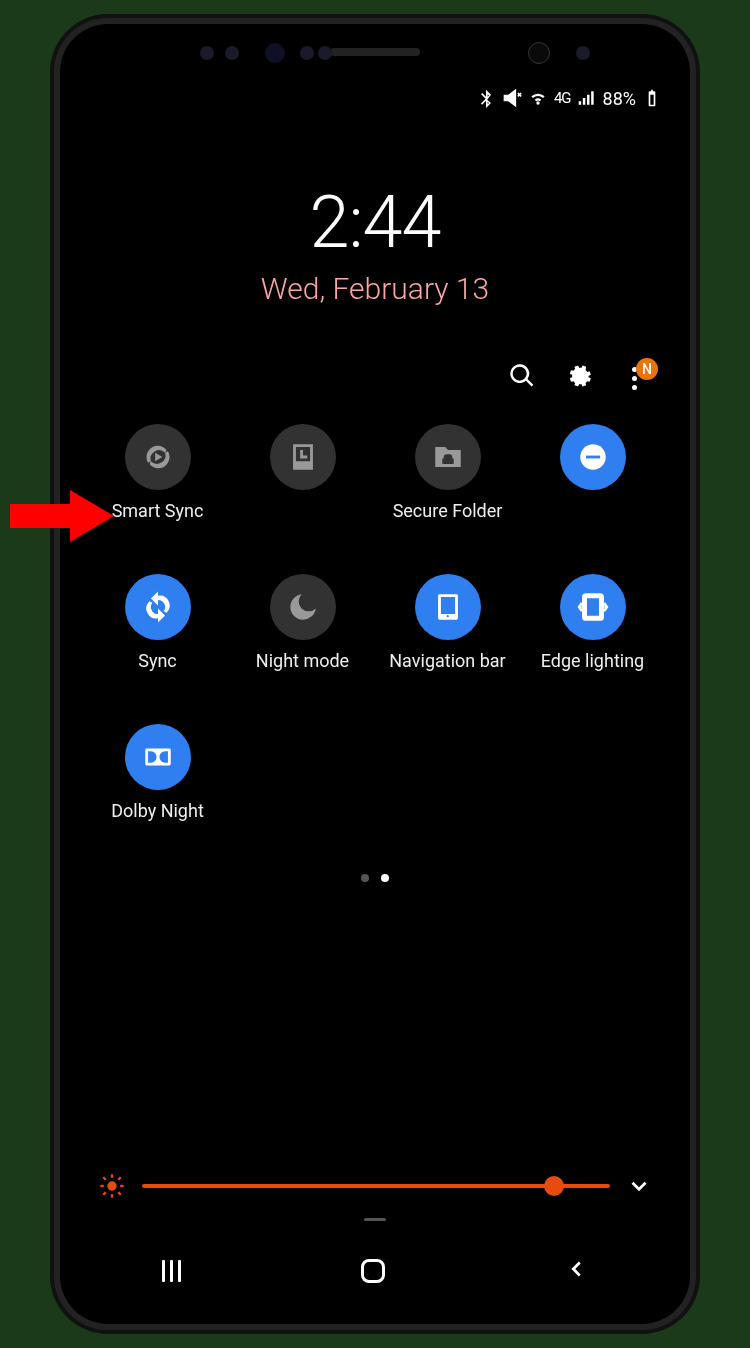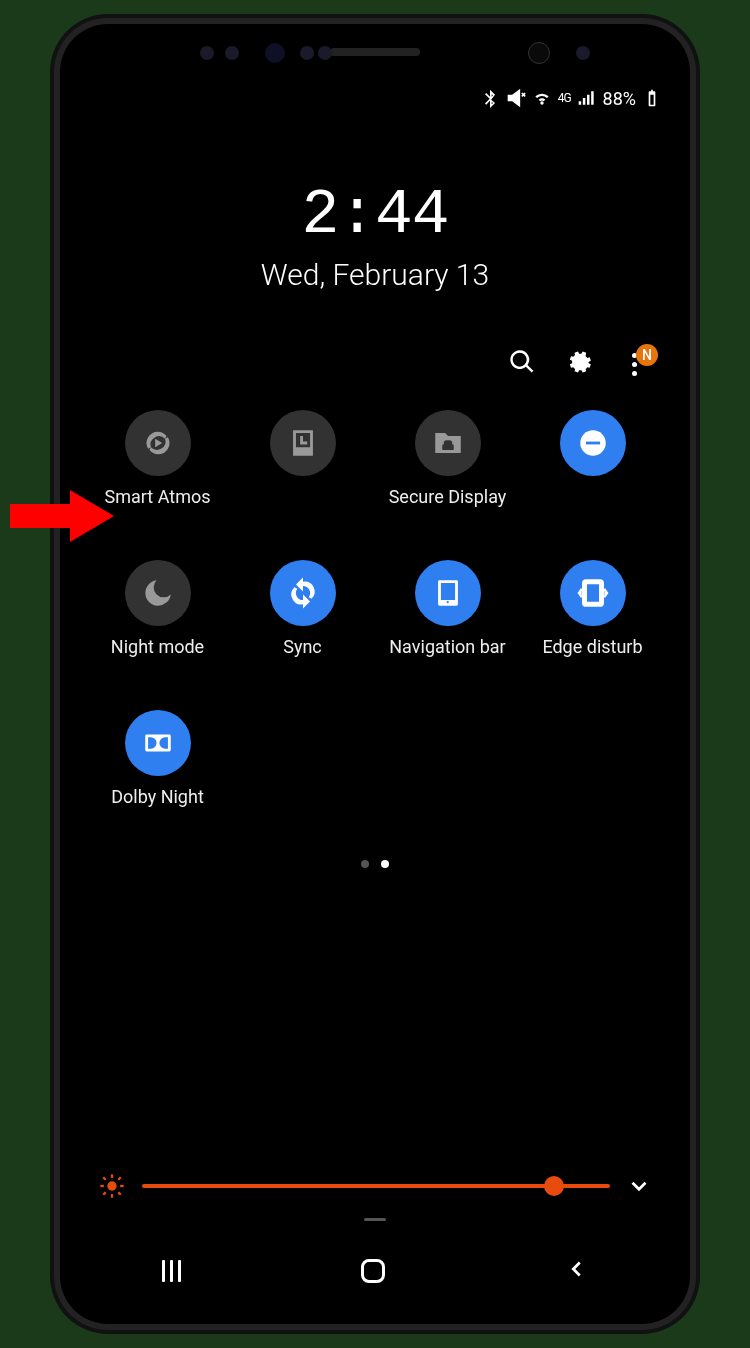--- a/index.html
+++ b/index.html
@@ -56,22 +56,22 @@
     font-size: 17px;
   }
   .status-bar .icon { width:20px; height:20px; fill:#fff; }
   .status-bar .txt { font-size:18px; letter-spacing:0; }
   
   .clock-area {
     text-align: center;
     padding-top: 64px;
     color: #fff;
   }
-  .time { font-size: 63px; font-weight: 300; letter-spacing:-1px;font-family:Liberation Mono, monospace; }
-  .date { font-size: 30px; font-weight: 300; margin-top: 6px; color:#ffffff;}
+  .time { font-size: 72px; font-weight: 300; letter-spacing:-1px; }
+  .date { font-size: 30px; font-weight: 300; margin-top: 6px; color:#fca5a5;}
   
   .action-row {
     margin-top: 56px;
     display: flex;
     justify-content: flex-end;
     align-items: center;
     gap: 28px;
     padding: 0 30px;
   }
   .action-row svg { width:28px; height:28px; fill:#fff; }
@@ -176,21 +176,21 @@
       <svg class="icon" viewBox="0 0 24 24">
           <path d="M12 2v8.6L7.4 6 6 7.4 11.6 13 6 18.6 7.4 20 12 15.4V24l6-6-4.6-4L18 8l-6-6zm2 5.4L15.6 9 14 10.6V7.4zm0 9.2L15.6 18 14 19.6v-3z"></path>
         </svg>
       <svg class="icon" viewBox="0 0 24 24">
           <path d="M16 3L8 9H3v6h5l8 6V3zm3 3l4 4m0-4l-4 4" stroke="#fff" stroke-width="2" fill="none"></path>
           <path d="M16 3L8 9H3v6h5l8 6V3z"></path>
         </svg>
       <svg class="icon" viewBox="0 0 24 24">
           <path d="M12 20a2 2 0 100-4 2 2 0 000 4zm-4-6a6 6 0 018 0l-2 2a3 3 0 00-4 0l-2-2zm-4-4a12 12 0 0116 0l-2 2a9 9 0 00-12 0l-2-2z"></path>
         </svg>
-      <span class="txt" style="font-size:12px; letter-spacing:-1px;">4G</span>
+      <span class="txt" style="font-size:15px; letter-spacing:-1px;">4G</span>
       <svg class="icon" viewBox="0 0 24 24">
           <path d="M2 20h3v-4H2v4zm5 0h3v-8H7v8zm5 0h3V8h-3v12zm5 0h3V4h-3v16z"></path>
         </svg>
       <span class="txt">88%</span>
       <svg class="icon" viewBox="0 0 24 24">
           <path d="M15 4h-2V2h-2v2H9a1 1 0 00-1 1v16a1 1 0 001 1h6a1 1 0 001-1V5a1 1 0 00-1-1zm-1 16h-4V8h4v12z"></path>
         </svg>
     </div>
 
     <div class="clock-area">
@@ -220,78 +220,78 @@
     </div>
 
     <div class="tiles">
       <div class="tile-row">
         <div class="tile">
           <div class="circ off">
               <svg viewBox="0 0 24 24">
                 <path d="M12 4a8 8 0 00-7 12l2-1a6 6 0 0110-6l1-2a8 8 0 00-6-3zm0 16a8 8 0 007-12l-2 1a6 6 0 01-10 6l-1 2a8 8 0 006 3zM10 9v6l5-3-5-3z"></path>
               </svg>
             </div>
-          <div class="tile-label">Smart Atmos</div>
+          <div class="tile-label">Smart Sync</div>
         </div>
         <div class="tile">
           <div class="circ off">
               <svg viewBox="0 0 24 24">
                 <path d="M5 3h14v18H5V3zm2 2v10h10V5H7zm3 2h2v4h3v2h-5V7z"></path>
               </svg>
             </div>
         </div>
         <div class="tile">
           <div class="circ off">
               <svg viewBox="0 0 24 24">
                 <path d="M3 5h7l2 2h9v12H3V5zm8 5a2 2 0 00-2 2v1H8v4h8v-4h-1v-1a2 2 0 00-2-2h-2z"></path>
               </svg>
             </div>
-          <div class="tile-label">Secure Display</div>
+          <div class="tile-label">Secure Folder</div>
         </div>
         <div class="tile">
           <div class="circ on">
               <svg viewBox="0 0 24 24">
                 <circle cx="12" cy="12" r="9" fill="#fff"></circle>
                 <rect x="7" y="11" width="10" height="2" fill="#2f7ff1"></rect>
               </svg>
             </div>
         </div>
       </div>
       <div class="tile-row">
         <div class="tile">
+          <div class="circ on">
+              <svg viewBox="0 0 24 24">
+                <path d="M12 4V1L7 6l5 5V7a5 5 0 014 8l2 1a7 7 0 00-6-12zm0 13a5 5 0 01-4-8l-2-1a7 7 0 006 12v3l5-5-5-5v4z"></path>
+              </svg>
+            </div>
+          <div class="tile-label">Sync</div>
+        </div>
+        <div class="tile">
           <div class="circ off">
               <svg viewBox="0 0 24 24">
                 <path d="M21 13A9 9 0 1111 3a7 7 0 0010 10z"></path>
               </svg>
             </div>
           <div class="tile-label">Night mode</div>
         </div>
         <div class="tile">
           <div class="circ on">
               <svg viewBox="0 0 24 24">
-                <path d="M12 4V1L7 6l5 5V7a5 5 0 014 8l2 1a7 7 0 00-6-12zm0 13a5 5 0 01-4-8l-2-1a7 7 0 006 12v3l5-5-5-5v4z"></path>
-              </svg>
-            </div>
-          <div class="tile-label">Sync</div>
-        </div>
-        <div class="tile">
-          <div class="circ on">
-              <svg viewBox="0 0 24 24">
                 <path d="M6 3h12a1 1 0 011 1v16a1 1 0 01-1 1H6a1 1 0 01-1-1V4a1 1 0 011-1zm1 2v12h10V5H7zm4 13.5a.8.8 0 101.6 0 .8.8 0 00-1.6 0z"></path>
               </svg>
             </div>
           <div class="tile-label">Navigation bar</div>
         </div>
         <div class="tile">
           <div class="circ on">
               <svg viewBox="0 0 24 24">
                 <path d="M7 3h10a2 2 0 012 2v14a2 2 0 01-2 2H7a2 2 0 01-2-2V5a2 2 0 012-2zm0 2v14h10V5H7zM4 9l-2 3 2 3M20 9l2 3-2 3" stroke="#fff" stroke-width="1.5" fill="#fff"></path>
               </svg>
             </div>
-          <div class="tile-label">Edge disturb</div>
+          <div class="tile-label">Edge lighting</div>
         </div>
       </div>
       <div class="tile-row">
         <div class="tile">
           <div class="circ on">
               <svg viewBox="0 0 24 24">
                 <rect x="3" y="6" width="18" height="12" rx="1" fill="#fff"></rect>
                 <path d="M7 8a4 4 0 010 8H5V8h2zm10 0h2v8h-2a4 4 0 010-8z" fill="#2f7ff1"></path>
               </svg>
             </div>

